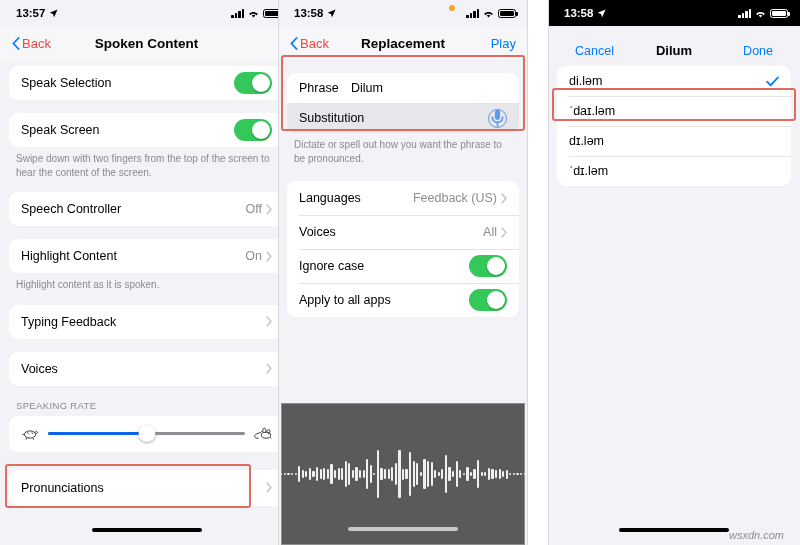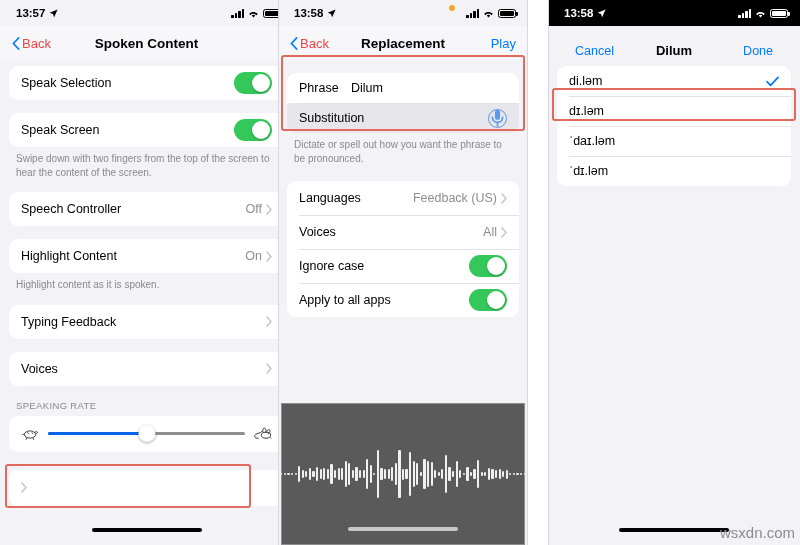--- a/index.html
+++ b/index.html
@@ -150,21 +150,21 @@
   .sheet-nav .side { color:#007aff; font-size:12.5px; }
   .sheet-nav .title {
     position:absolute; left:0; right:0; text-align:center;
     font-size:13px; font-weight:bold; color:#000;
   }
   .sheet-nav .right { margin-left:auto; z-index:2; }
   .check { width:13px; height:11px; flex:none; }
 
   
   .watermark {
-    position:absolute; right:5px; bottom:4px; font-size:15px; color:#8c8c90;
+    position:absolute; right:16px; bottom:4px; font-size:11px; color:#8c8c90;font-style:italic;
   }
 </style>
 </head>
 <body>
 
 <div class="stage">
 
   <div class="phone" id="phone1">
     <div class="statusbar">
       <div class="sb-left">
@@ -299,20 +299,21 @@
             <ellipse cx="13" cy="8.2" rx="4.6" ry="3"></ellipse>
             <path d="M10.4 5.6c-.9-1.6-.8-3.4.2-4.3.9-.8 2 .2 2.3 1.6.2 1 0 2-.4 2.6M13.5 5.5c.2-1.7 1.3-3 2.4-2.9 1 .1 1.4 1.5.9 2.7-.4.9-1.2 1.6-1.9 1.9M3.4 11.2h2.2M17.3 10.4l1.1 1"></path>
           </svg>
       </span>
     </div>
 
     <div style="height:18px"></div>
 
     <div class="card">
       <div class="row" style="min-height:36px">
+        <span class="label">Pronunciations</span>
         <span class="chev-r">
           <svg viewBox="0 0 6 11" fill="none">
               <path d="M1 1l4 4.5L1 10" stroke-width="1.4" stroke-linecap="round" stroke-linejoin="round"></path>
             </svg>
         </span>
       </div>
     </div>
 
     <div class="redbox" style="left:5px; top:464px; width:246px; height:44px;"></div>
 
@@ -538,24 +539,24 @@
       <div class="card">
         <div class="row" style="min-height:30px">
           <span class="label">di.ləm</span>
           <span class="check">
             <svg viewBox="0 0 13 11" fill="none">
                 <path d="M1 5.6 4.6 9.4 12 1.4" stroke="#007aff" stroke-width="1.7" stroke-linecap="round" stroke-linejoin="round"></path>
               </svg>
           </span>
         </div>
         <div class="row" style="min-height:30px">
-          <span class="label">dɪ.ləm</span>
+          <span class="label">ˈdaɪ.ləm</span>
         </div>
         <div class="row" style="min-height:30px">
-          <span class="label">ˈdaɪ.ləm</span>
+          <span class="label">dɪ.ləm</span>
         </div>
         <div class="row" style="min-height:30px">
           <span class="label">ˈdɪ.ləm</span>
         </div>
       </div>
 
       <div class="redbox" style="left:4px; top:62px; width:244px; height:33px;"></div>
 
       <div class="home-ind"></div>
     </div>

